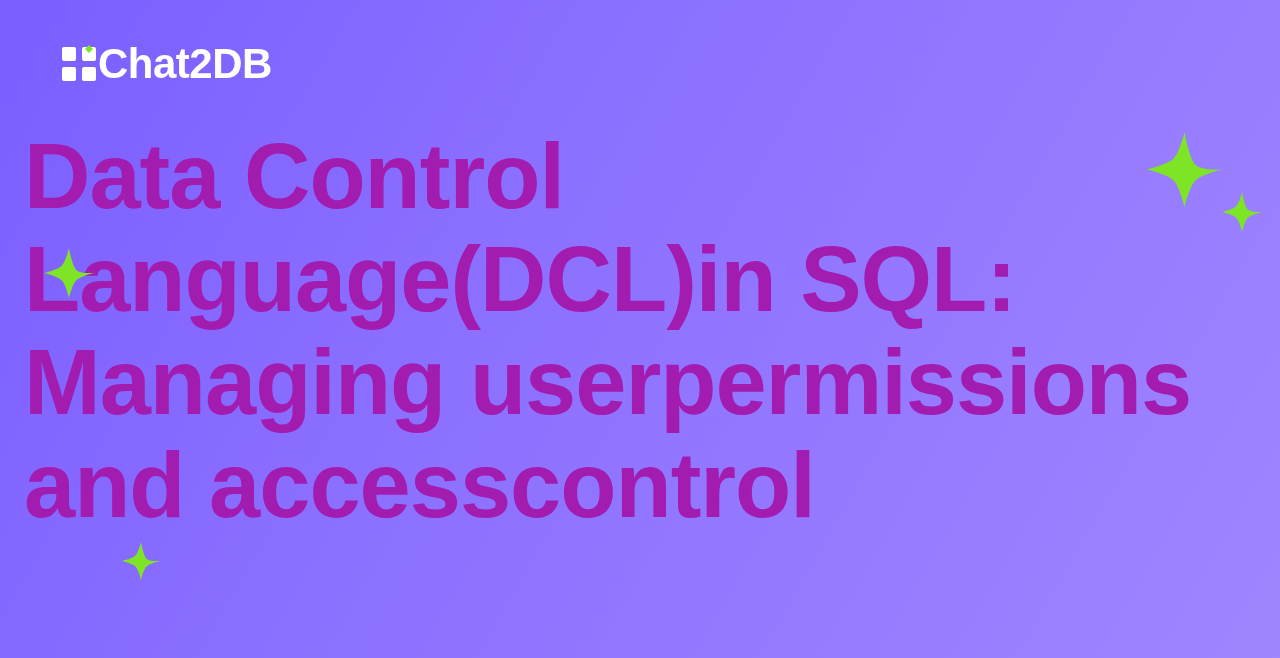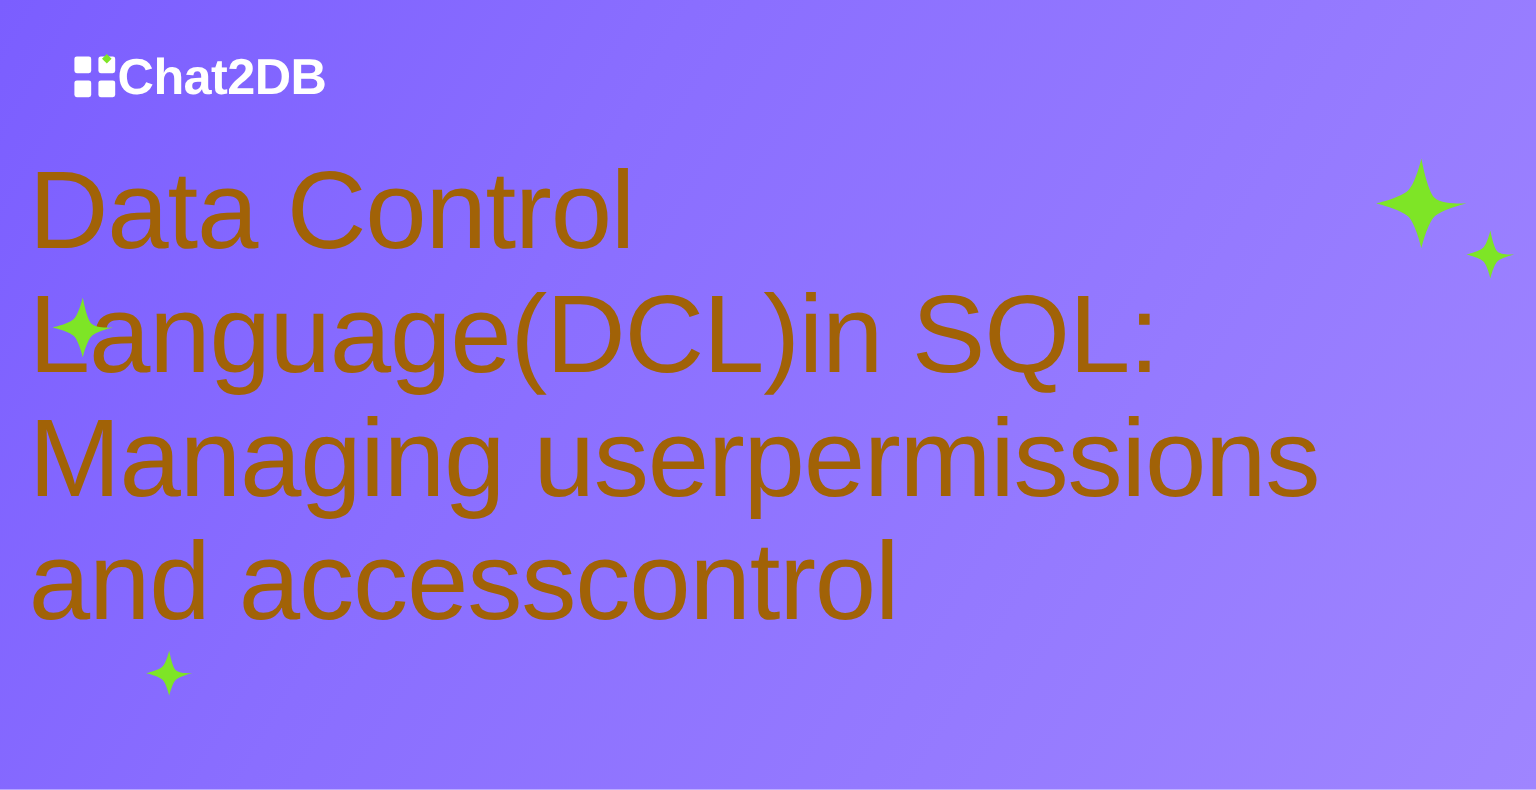--- a/index.html
+++ b/index.html
@@ -32,23 +32,23 @@
       color: #ffffff;
       font-size: 42px;
       font-weight: 700;
       letter-spacing: -0.5px;
     }
     .heading {
       position: absolute;
       top: 125px;
       left: 24px;
       right: 60px;
-      color: #a16207;
+      color: #a21caf;
       font-size: 92px;
-      font-weight: 400;
+      font-weight: 700;
       line-height: 1.12;
       letter-spacing: -1px;
     }
     .sparkle {
       position: absolute;
       fill: #7ee526;
     }
     .sparkle-1 {
       top: 132px;
       right: 58px;

